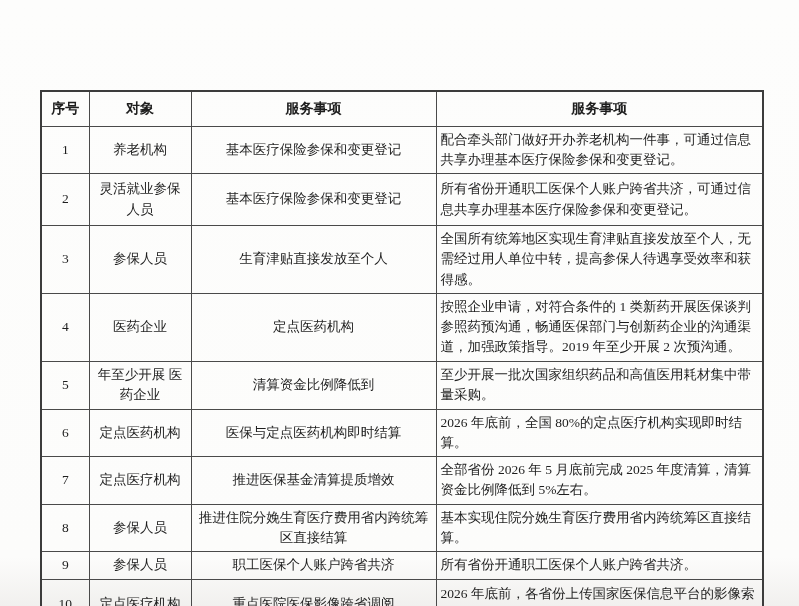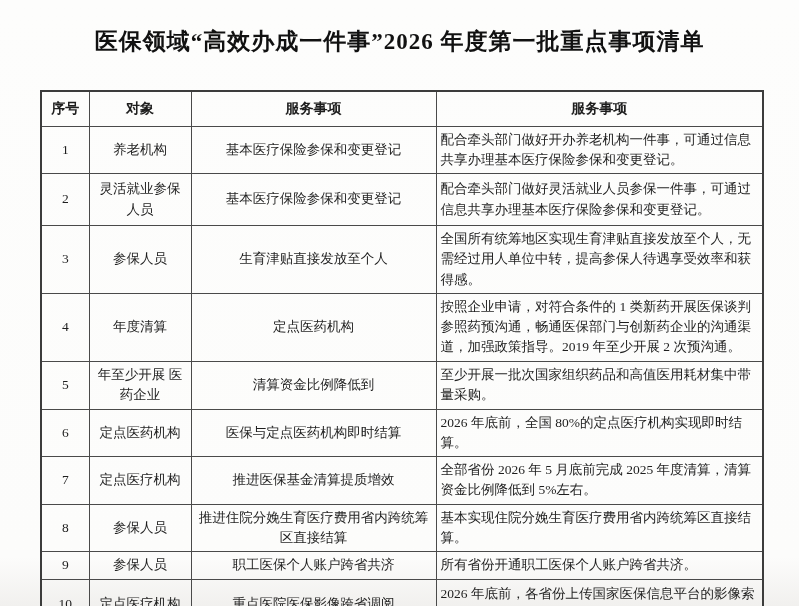--- a/index.html
+++ b/index.html
@@ -58,21 +58,20 @@
   tbody tr:nth-child(7)  { height: 42px; }
   tbody tr:nth-child(8)  { height: 43px; }
   tbody tr:nth-child(9)  { height: 28px; }
   tbody tr:nth-child(10) { height: 50px; }
 </style>
 </head>
 <body>
 
 <div class="page">
 
-  <div class="doc-title">医保领域“高效办成一件事”2026 年度第一批重点事项清单</div>
 
   <table class="doc-table">
     <colgroup>
       <col style="width:48px">
       <col style="width:102px">
       <col style="width:245px">
       <col style="width:327px">
     </colgroup>
     <thead>
       <tr>
@@ -86,31 +85,31 @@
       <tr>
         <td class="c-no">1</td>
         <td class="c-target">养老机构</td>
         <td class="c-service">基本医疗保险参保和变更登记</td>
         <td class="c-content">配合牵头部门做好开办养老机构一件事，可通过信息共享办理基本医疗保险参保和变更登记。</td>
       </tr>
       <tr>
         <td class="c-no">2</td>
         <td class="c-target">灵活就业参保人员</td>
         <td class="c-service">基本医疗保险参保和变更登记</td>
-        <td class="c-content">配合牵头部门做好灵活就业人员参保一件事，可通过信息共享办理基本医疗保险参保和变更登记。</td>
+        <td class="c-content">所有省份开通职工医保个人账户跨省共济，可通过信息共享办理基本医疗保险参保和变更登记。</td>
       </tr>
       <tr>
         <td class="c-no">3</td>
         <td class="c-target">参保人员</td>
         <td class="c-service">生育津贴直接发放至个人</td>
         <td class="c-content">全国所有统筹地区实现生育津贴直接发放至个人，无需经过用人单位中转，提高参保人待遇享受效率和获得感。</td>
       </tr>
       <tr>
         <td class="c-no">4</td>
-        <td class="c-target">年度清算</td>
+        <td class="c-target">医药企业</td>
         <td class="c-service">定点医药机构</td>
         <td class="c-content">按照企业申请，对符合条件的 1 类新药开展医保谈判参照药预沟通，畅通医保部门与创新药企业的沟通渠道，加强政策指导。2019 年至少开展 2 次预沟通。</td>
       </tr>
       <tr>
         <td class="c-no">5</td>
         <td class="c-target">年至少开展 医药企业</td>
         <td class="c-service">清算资金比例降低到</td>
         <td class="c-content">至少开展一批次国家组织药品和高值医用耗材集中带量采购。</td>
       </tr>
       <tr>

